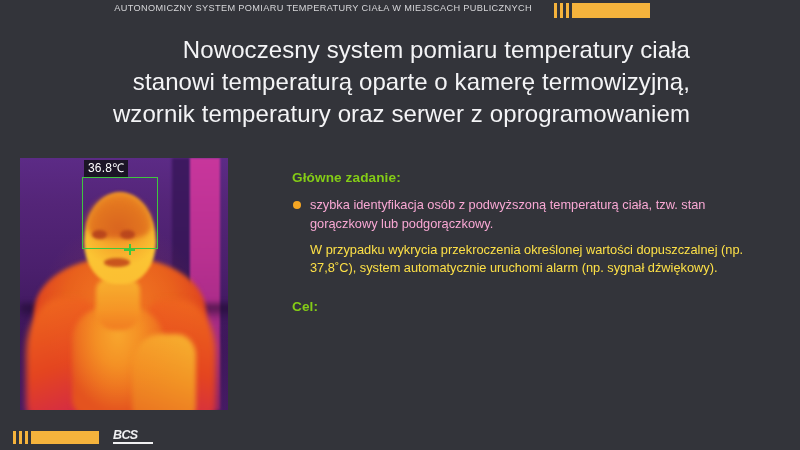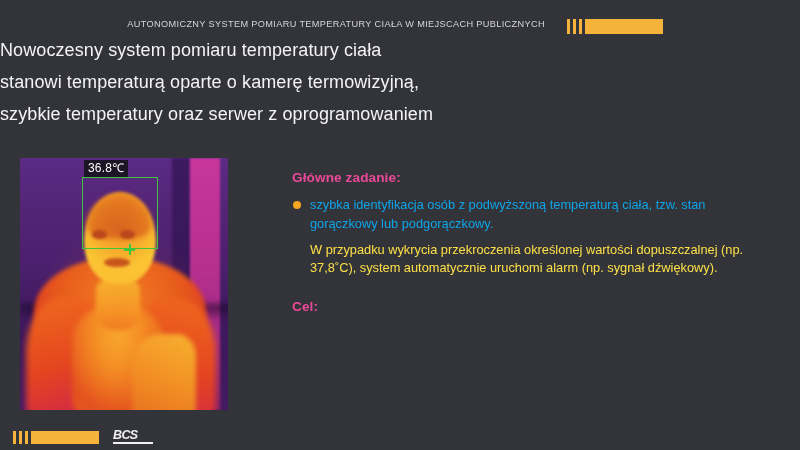--- a/index.html
+++ b/index.html
@@ -13,22 +13,22 @@
     height: 450px;
     background: #33343a;
     overflow: hidden;
     font-family: "Liberation Sans", sans-serif;
     color: #f2f2f4;
   }
 
   
   .header {
     position: absolute;
-    left: 13px; top: 0;
-    width: 660px; height: 22px; margin-top: 16px;
+    left: 0; top: 0;
+    width: 660px; height: 22px;
   }
   .header-title {
     position: absolute;
     right: 128px;
     top: 3px;
     font-size: 9.2px;
     letter-spacing: 0.35px;
     color: #d6d6d9;
     white-space: nowrap;
     text-align: right;
@@ -51,22 +51,22 @@
   .header .bar-b { width: 3px; }
   .header .bar-c { width: 3px; }
   .header .bar-wide { width: 78px; margin-right: 0; }
 
   
   .title {
     position: absolute;
     left: 0;
     top: 34px;
     width: 690px;
-    text-align: left;
-    font-size: 18px;
+    text-align: right;
+    font-size: 24px;
     line-height: 32px;
     font-weight: 400;
     color: #f4f4f6;
     letter-spacing: 0.1px;
   }
   .title .tl { display: block; }
 
   
   .thermal {
     position: absolute;
@@ -234,42 +234,42 @@
   
   .content {
     position: absolute;
     left: 292px;
     top: 170px;
     width: 470px;
   }
   .sec-head {
     font-size: 13.6px;
     font-weight: bold;
-    color: #ec4899;
+    color: #84cc16;
     letter-spacing: 0.1px;
     margin: 0 0 10px 0;
   }
   .bullet-row {
     position: relative;
     padding-left: 18px;
     margin-bottom: 9px;
   }
   .dot {
     position: absolute;
     left: 1px;
     top: 6px;
     width: 8px;
     height: 8px;
     border-radius: 50%;
     background: #f5a623;
   }
   .btext {
     font-size: 12.8px;
     line-height: 17.5px;
-    color: #0ea5e9;
+    color: #f9a8d4;
   }
   .para {
     padding-left: 18px;
     font-size: 12.8px;
     line-height: 17.5px;
     color: #fde047;
     margin-bottom: 6px;
   }
   .gap-lg { height: 17px; }
 
@@ -324,21 +324,21 @@
       <div class="bar bar-a"></div>
       <div class="bar bar-b"></div>
       <div class="bar bar-c"></div>
       <div class="bar bar-wide"></div>
     </div>
   </div>
 
   <div class="title">
     <span class="tl">Nowoczesny system pomiaru temperatury ciała</span>
     <span class="tl">stanowi  temperaturą oparte o kamerę termowizyjną,</span>
-    <span class="tl">szybkie temperatury oraz serwer z oprogramowaniem</span>
+    <span class="tl">wzornik temperatury oraz serwer z oprogramowaniem</span>
   </div>
 
   <div class="thermal">
     <div class="bg"></div>
     <div class="pillar-dark"></div>
     <div class="pillar"></div>
     <div class="floorline"></div>
     <div class="torso"></div>
     <div class="shoulderL"></div>
     <div class="shoulderR"></div>

